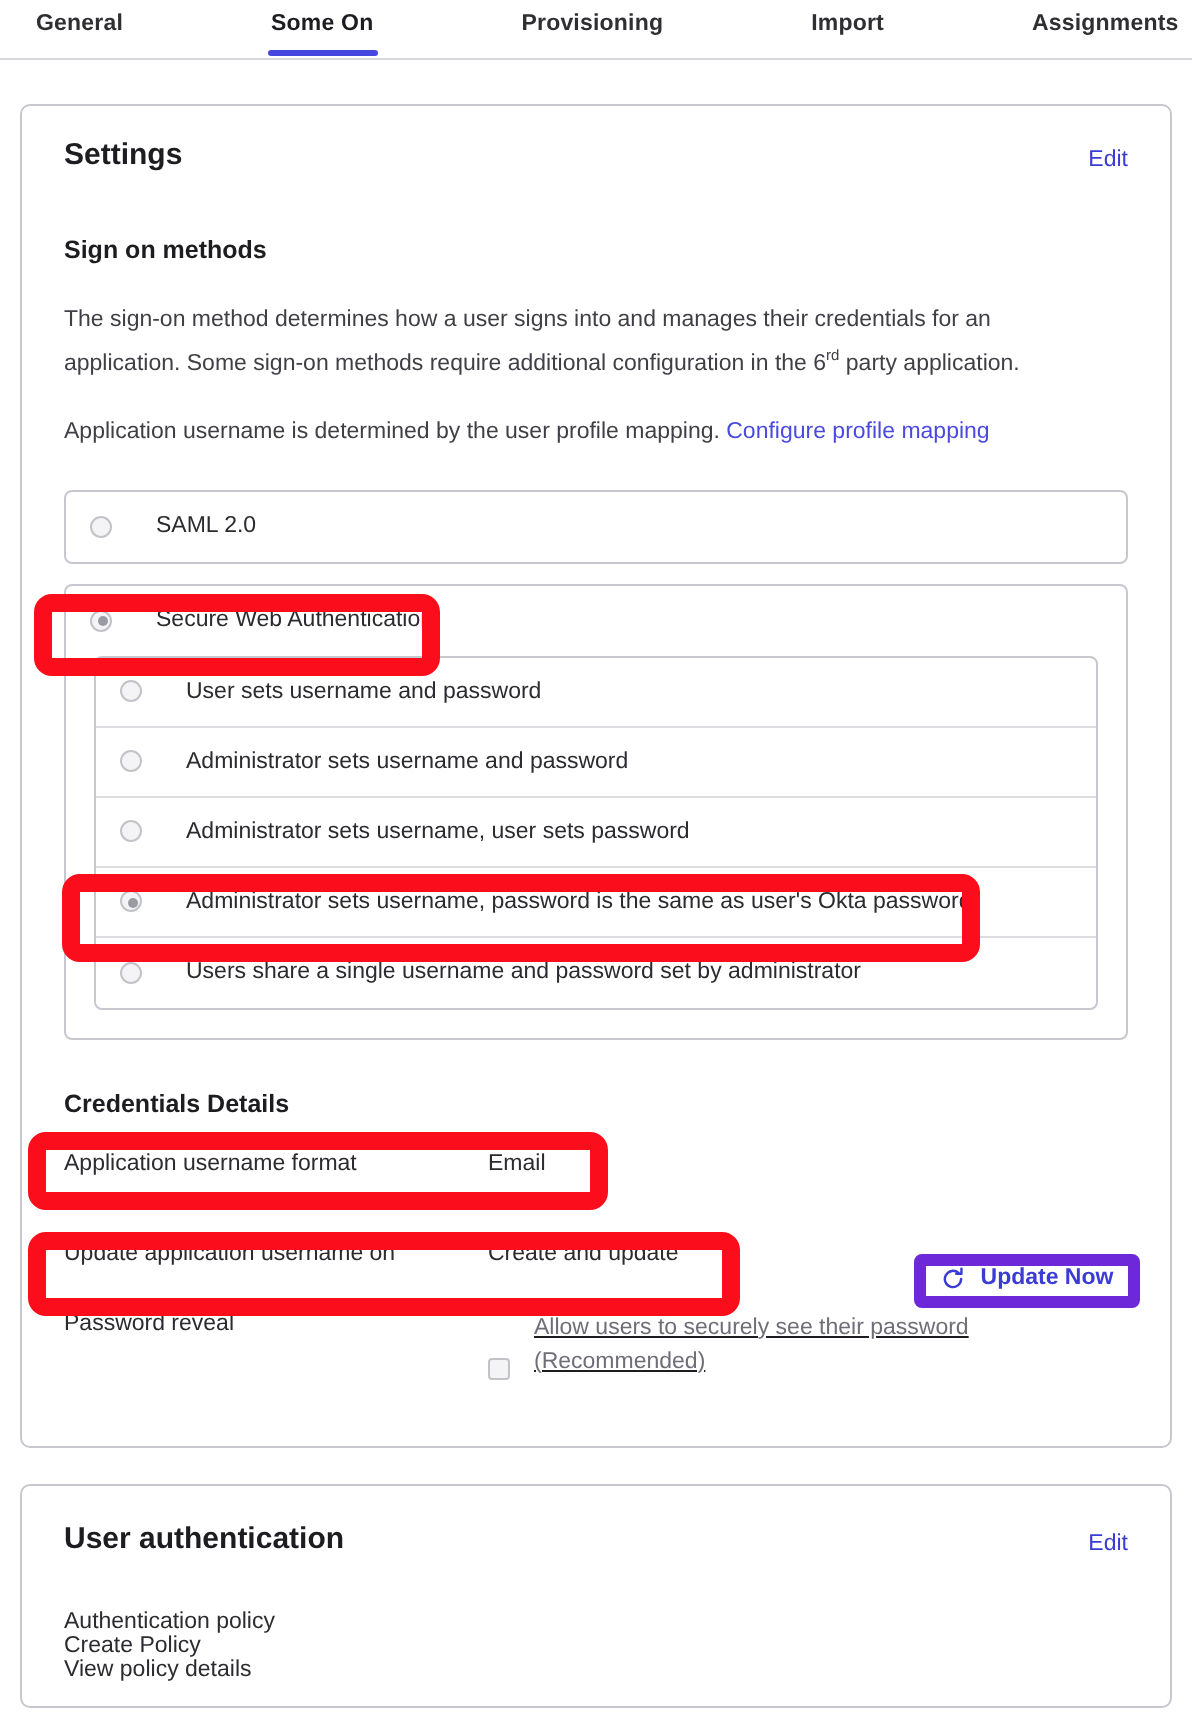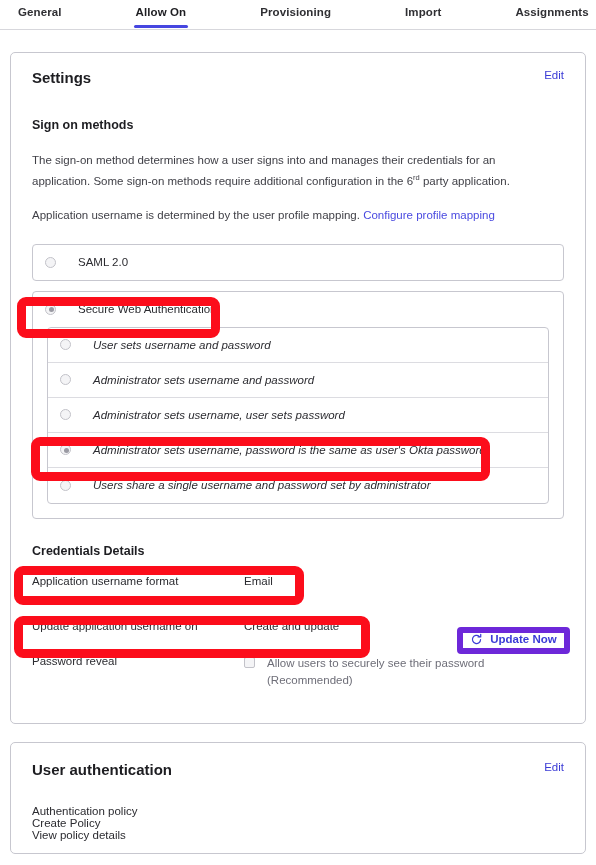--- a/index.html
+++ b/index.html
@@ -52,21 +52,21 @@
     background: #fff;
     border: 1px solid #c7c7cf;
     border-radius: 5px;
   }
   #settings-card { top: 52px; height: 672px; }
   #userauth-card { top: 742px; height: 112px; }
 
   .card-head {
     display: flex;
     justify-content: space-between;
-    align-items: flex-start;
+    align-items: flex-end;
     padding: 16px 21px 0 21px;
   }
   .card-title { font-size: 15px; font-weight: 700; color: #1d1d21; }
   .edit-link {
     font-size: 11.5px; color: #3b3bd6; cursor: pointer; font-weight: 400;
   }
 
   .section-title {
     font-size: 12.5px; font-weight: 700; color: #1d1d21;
     padding: 0 21px; margin-top: 32px;
@@ -92,21 +92,20 @@
     display: flex; align-items: center;
     height: 35px;
     padding-left: 12px;
     cursor: pointer;
   }
   .sub-group {
     margin: 0 14px 14px 14px;
     border: 1px solid #c7c7cf;
     border-radius: 4px;
     overflow: hidden;
-    font-style: italic;
   }
   .sub-row {
     display: flex; align-items: center;
     height: 35px;
     padding-left: 12px;
     border-bottom: 1px solid #dcdce1;
     cursor: pointer;
   }
   .sub-row:last-child { border-bottom: none; }
 
@@ -159,39 +158,39 @@
     gap: 7px;
     cursor: pointer;
   }
   .checkbox {
     width: 11px; height: 11px;
     border: 1px solid #c2c2c9; border-radius: 2px;
     background: #f4f4f6;
     flex: 0 0 auto;
     margin-top: 2px;
   }
-  .cb-wrap { display: flex; align-items: flex-start; gap: 12px; flex: 1; }
+  .cb-wrap { display: flex; align-items: flex-end; gap: 12px; flex: 1; text-decoration: underline; }
 
   
   .redbox {
     position: absolute;
     border: 9px solid #fc0d1b;
     border-radius: 9px;
     pointer-events: none;
     z-index: 50;
   }
 </style>
 </head>
 <body>
 
 <div class="page">
 
   <div class="tabbar">
     <div class="tab"><span>General</span></div>
-    <div class="tab active"><span>Allow On</span></div>
+    <div class="tab active"><span>Some On</span></div>
     <div class="tab"><span>Provisioning</span></div>
     <div class="tab"><span>Import</span></div>
     <div class="tab"><span>Assignments</span></div>
     <div class="tab"><span>Push Groups</span></div>
   </div>
 
   <div class="card" id="settings-card">
 
     <div class="card-head">
       <div class="card-title">Settings</div>

